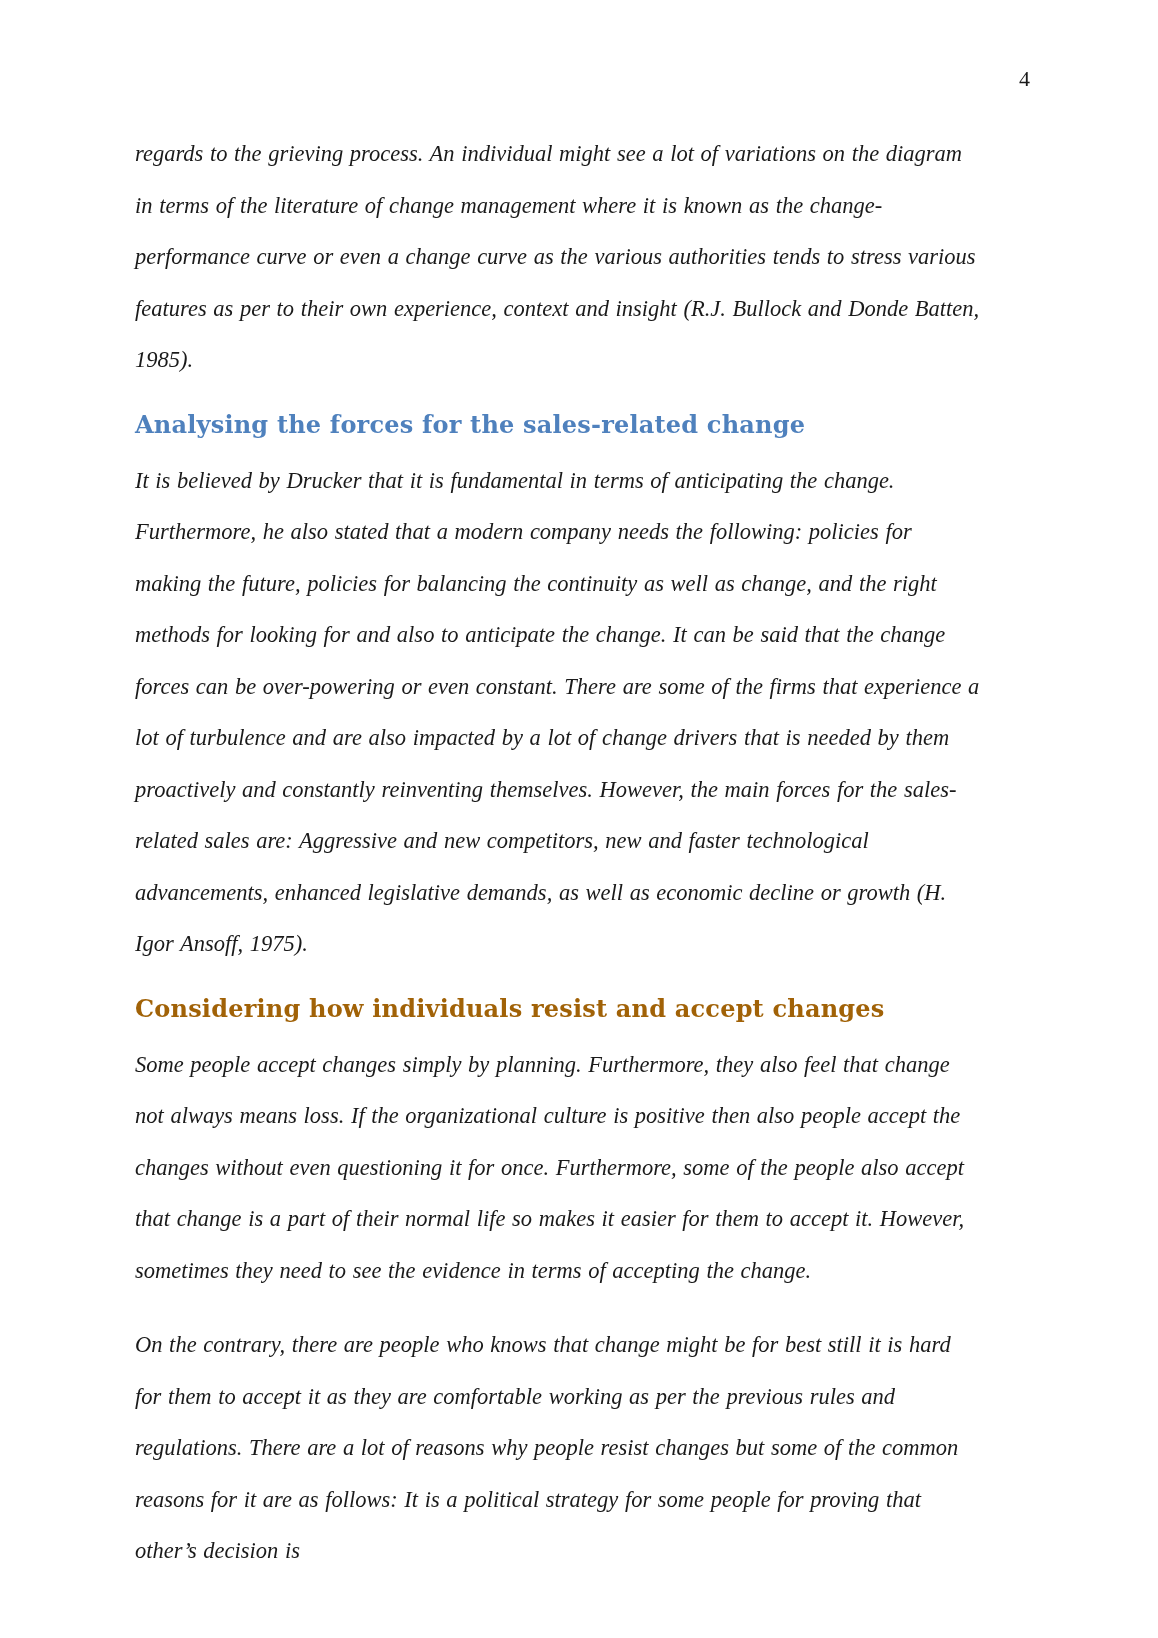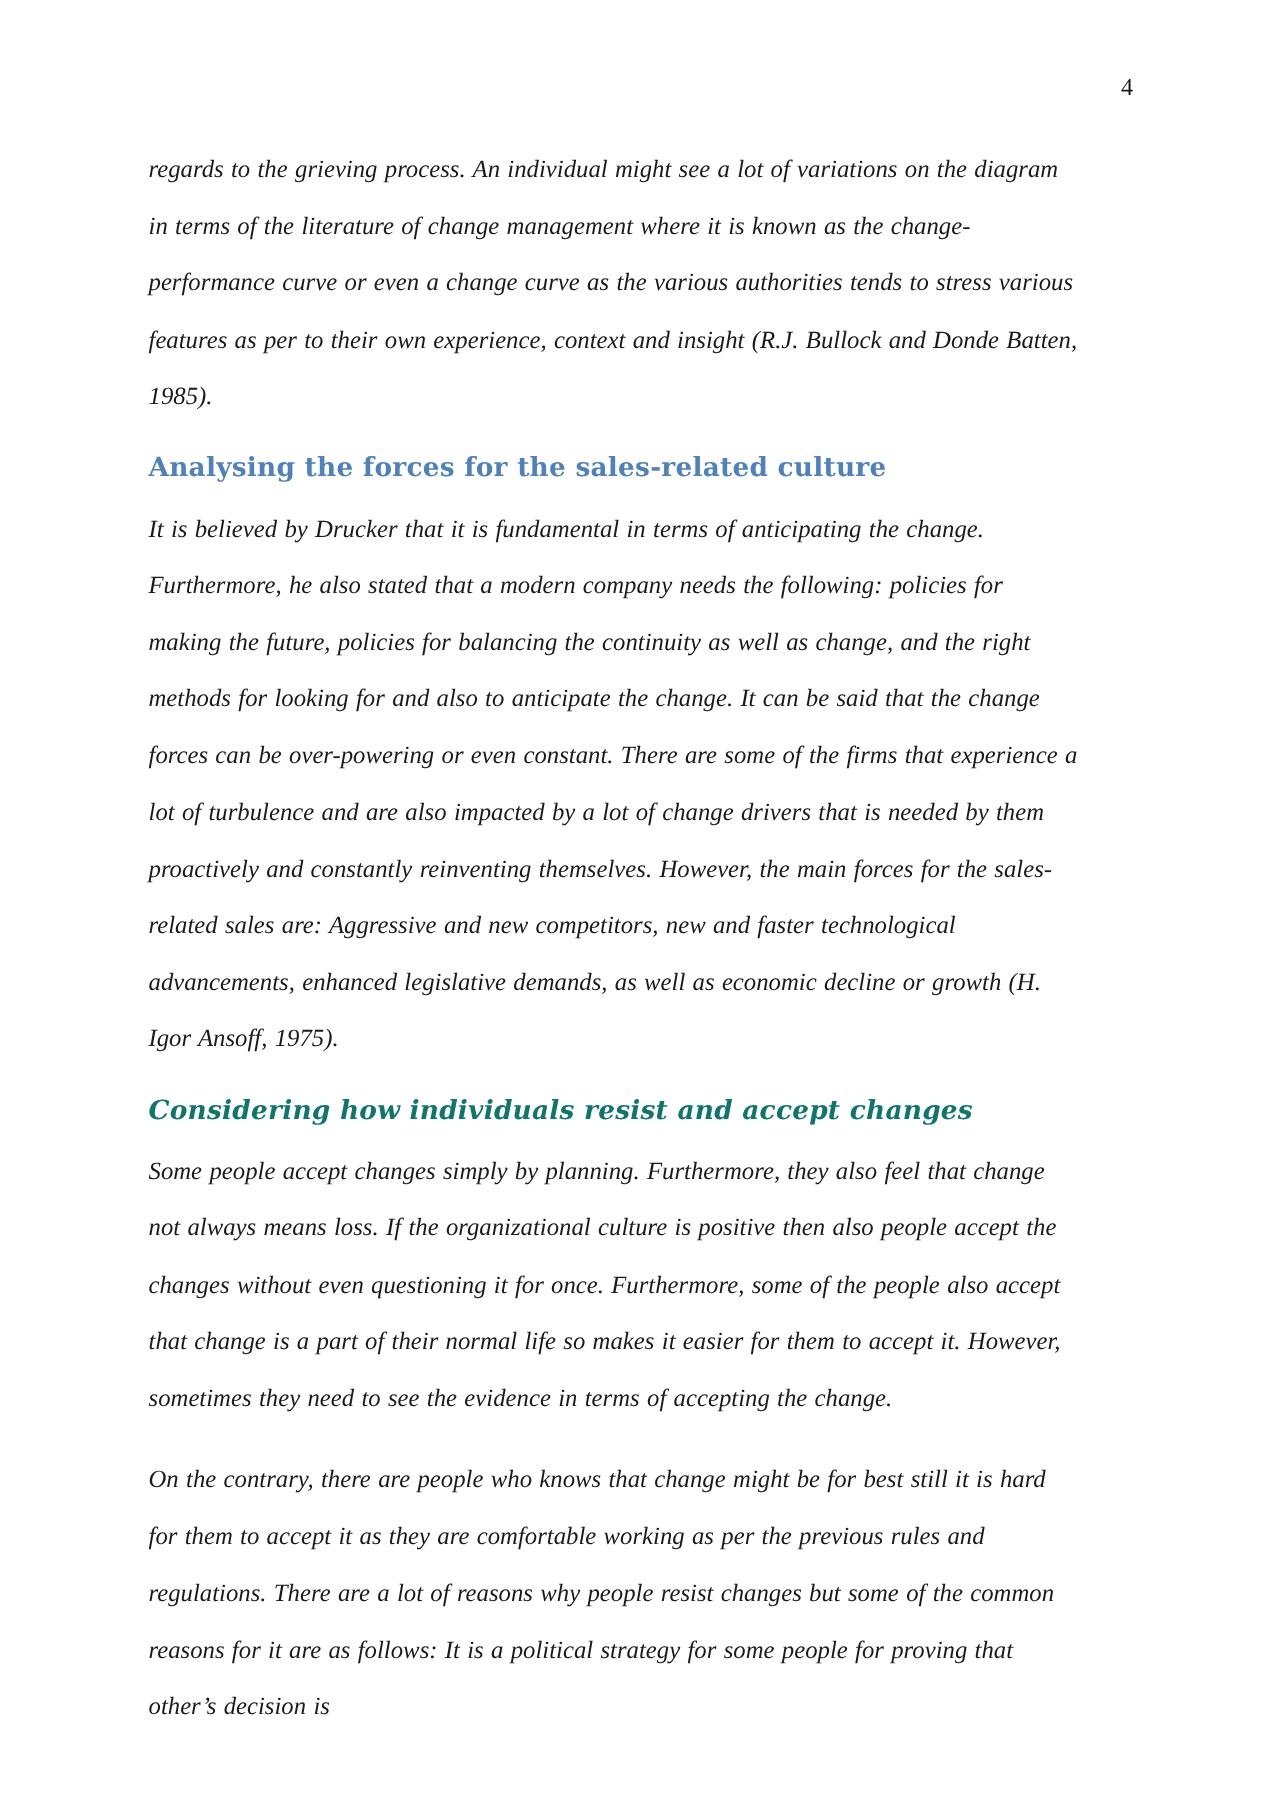--- a/index.html
+++ b/index.html
@@ -51,24 +51,24 @@
 <body>
 
 <div class="page">
 
   <div class="page-number">4</div>
 
   <div class="content">
 
     <p class="body-para">regards to the grieving process. An individual might see a lot of variations on the diagram in terms of the literature of change management where it is known as the change-performance curve or even a change curve as the various authorities tends to stress various features as per to their own experience, context and insight (R.J. Bullock and Donde Batten, 1985).</p>
 
-    <h2 class="section-heading" style="color: rgb(79, 129, 189);">Analysing the forces for the sales-related culture</h2>
+    <h2 class="section-heading" style="color: rgb(79, 129, 189);">Analysing the forces for the sales-related change</h2>
 
     <p class="body-para">It is believed by Drucker that it is fundamental in terms of anticipating the change. Furthermore, he also stated that a modern company needs the following: policies for making the future, policies for balancing the continuity as well as change, and the right methods for looking for and also to anticipate the change. It can be said that the change forces can be over-powering or even constant. There are some of the firms that experience a lot of turbulence and are also impacted by a lot of change drivers that is needed by them proactively and constantly reinventing themselves. However, the main forces for the sales-related sales are: Aggressive and new competitors, new and faster technological advancements, enhanced legislative demands, as well as economic decline or growth (H. Igor Ansoff, 1975).</p>
 
-    <h2 class="section-heading" style="color: #0f766e; font-style: italic;">Considering how individuals resist and accept changes</h2>
+    <h2 class="section-heading" style="color: #a16207;">Considering how individuals resist and accept changes</h2>
 
     <p class="body-para">Some people accept changes simply by planning. Furthermore, they also feel that change not always means loss. If the organizational culture is positive then also people accept the changes without even questioning it for once. Furthermore, some of the people also accept that change is a part of their normal life so makes it easier for them to accept it. However, sometimes they need to see the evidence in terms of accepting the change.</p>
 
     <p class="body-para">On the contrary, there are people who knows that change might be for best still it is hard for them to accept it as they are comfortable working as per the previous rules and regulations. There are a lot of reasons why people resist changes but some of the common reasons for it are as follows: It is a political strategy for some people for proving that other’s decision is</p>
 
   </div>
 </div>
 
 </body></html>

